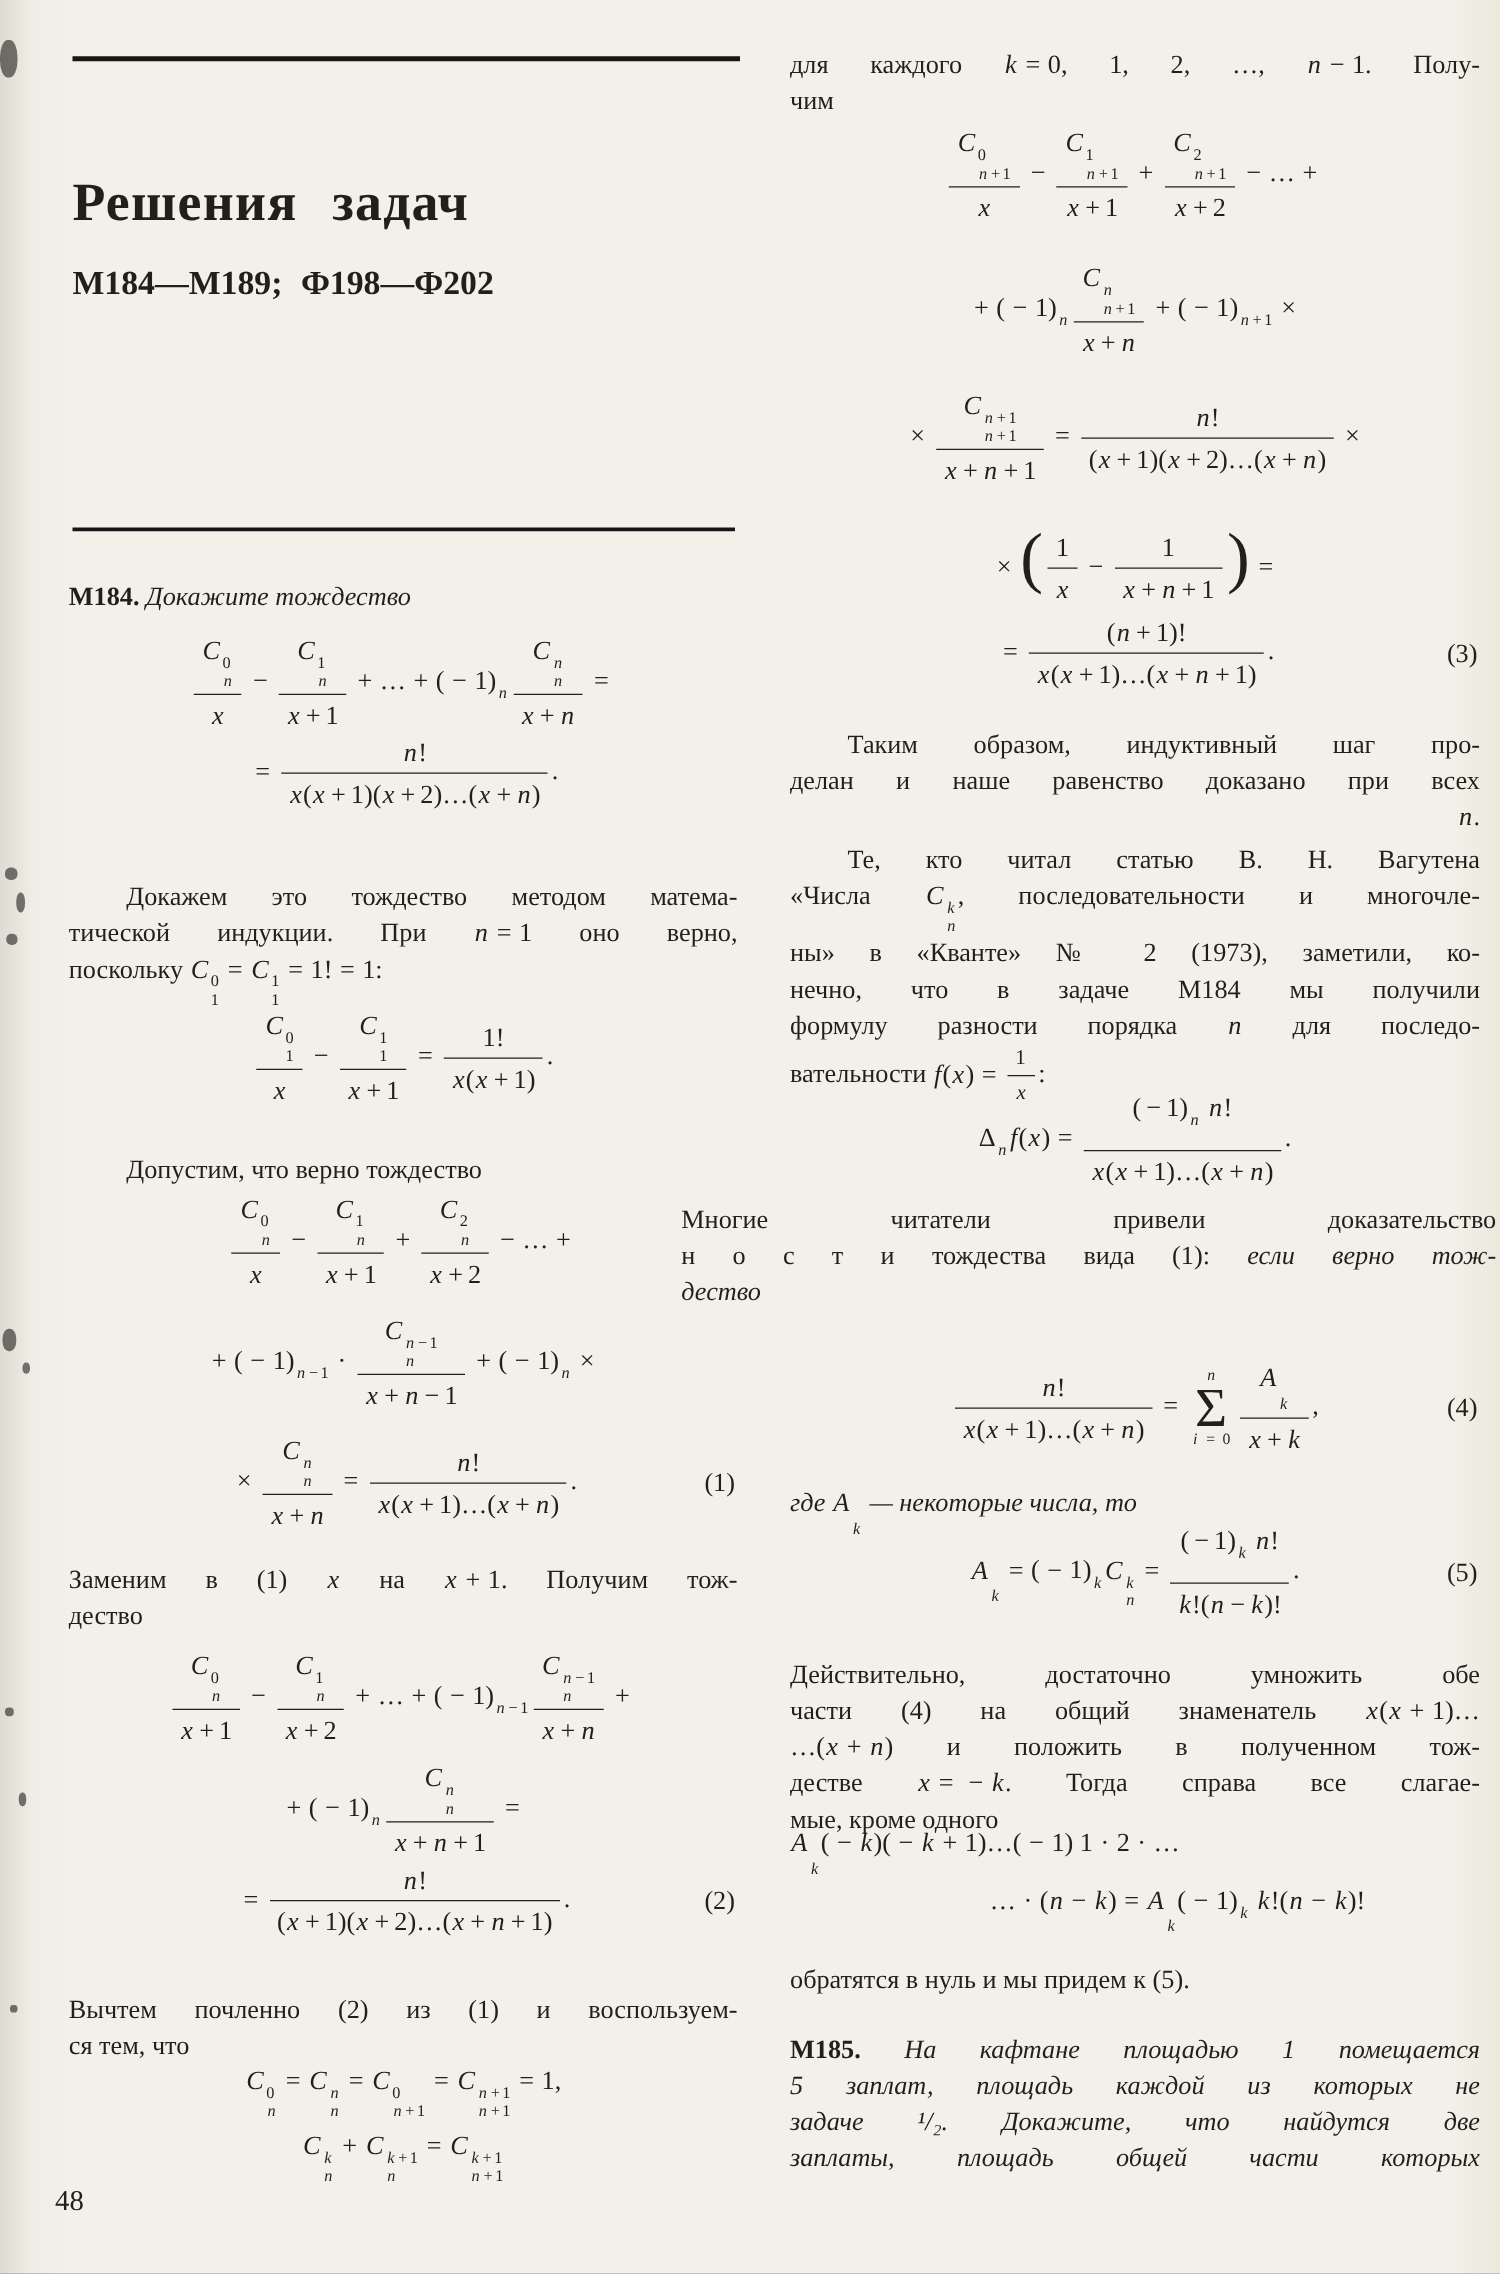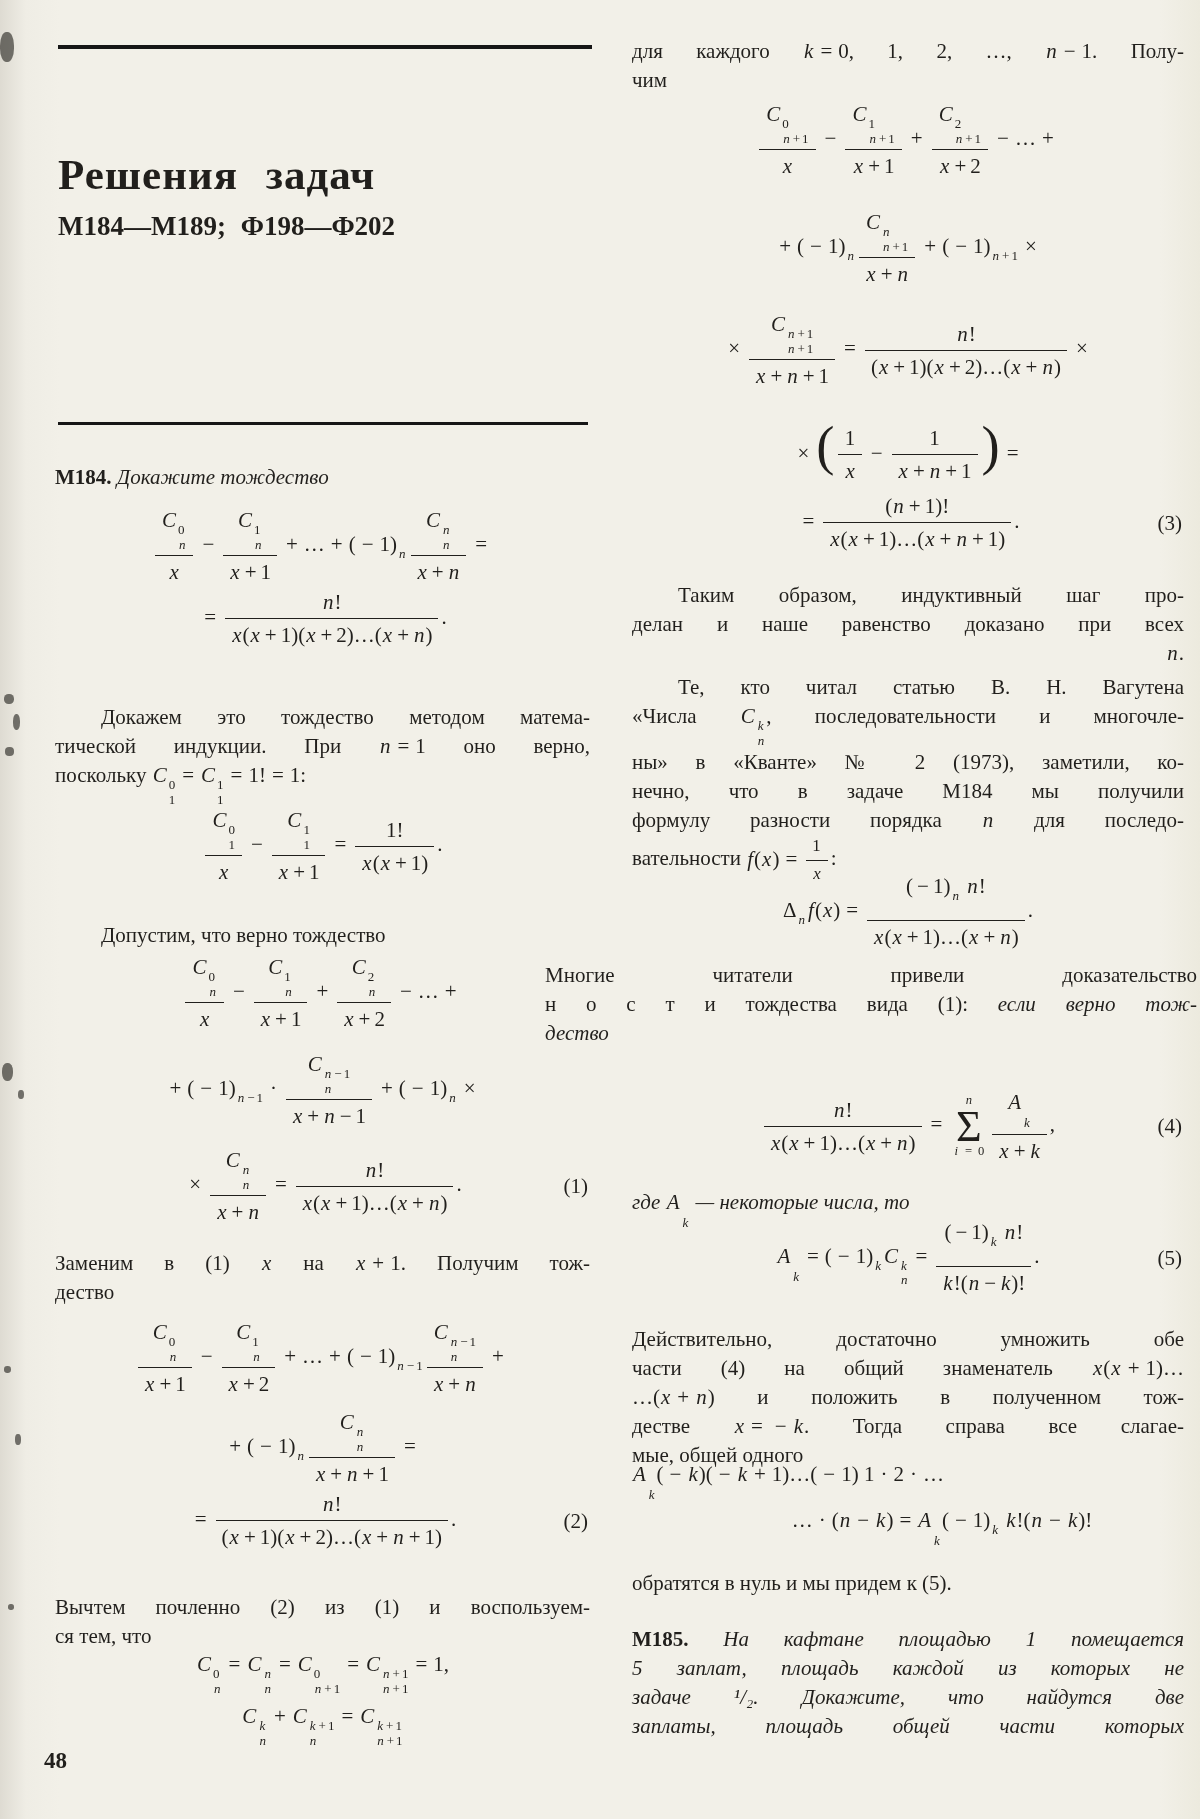--- a/index.html
+++ b/index.html
@@ -12,21 +12,21 @@
   .rule{position:absolute;background:#161616;}
   .blk{position:absolute;}
   .title{font-size:43px;font-weight:bold;word-spacing:16px;letter-spacing:1px;}
   .subtitle{font-size:27px;font-weight:bold;word-spacing:8px;}
   .para{font-size:21px;margin-top:13px;}
   .tl{line-height:29px;}
   .tl.j{text-align:justify;text-align-last:justify;}
   .tl.l{text-align:left;text-align-last:left;}
   .tl.r{text-align:right;text-align-last:right;}
   .tl.ind{text-indent:46px;}
-  .pageno{font-size:23px;font-weight:bold;}
+  .pageno{font-size:23px;font-weight:normal;}
   
   .eq{position:absolute;text-align:center;font-size:21px;}
   .eq.aleft{text-align:left;}
   .eq .math{white-space:nowrap;display:inline-block;}
   .eqlabel{position:absolute;right:2px;top:50%;transform:translateY(-50%);font-size:21px;}
   .mi{font-style:italic;padding:0 1px;}
   .mop{padding:0 6px;}
   .mfrac{display:inline-block;text-align:center;vertical-align:middle;margin:0 3px;line-height:1.25;}
   .mnum{display:block;padding:1px 6px 3px;border-bottom:1.6px solid #211f1c;}
   .mden{display:block;padding:3px 6px 1px;}
@@ -51,21 +51,21 @@
   <div class="speck" style="left:4px;top:694px;width:10px;height:10px"></div>
   <div class="speck" style="left:13px;top:714px;width:7px;height:16px"></div>
   <div class="speck" style="left:5px;top:747px;width:9px;height:9px"></div>
   <div class="speck" style="left:2px;top:1063px;width:11px;height:18px"></div>
   <div class="speck" style="left:18px;top:1090px;width:6px;height:9px"></div>
   <div class="speck" style="left:4px;top:1366px;width:7px;height:7px"></div>
   <div class="speck" style="left:15px;top:1434px;width:6px;height:11px"></div>
   <div class="speck" style="left:8px;top:1604px;width:6px;height:6px"></div>
 
   <div class="rule" style="top:45px;left:58px;width:534px;height:4px"></div>
-  <div class="blk title" style="top:150px;left:58px;width:534px">Решения задач</div>
+  <div class="blk title" style="top:138px;left:58px;width:534px">Решения задач</div>
   <div class="blk subtitle" style="top:211px;left:58px;width:534px">М184—М189; Ф198—Ф202</div>
   <div class="rule" style="top:422px;left:58px;width:530px;height:3px"></div>
 
   <div class="blk para" style="top:450px;left:55px;width:535px">
       <div class="tl l"><b>М184.</b> <i>Докажите тождество</i></div>
     </div>
 
   <div class="eq" style="top:506px;left:55px;width:535px"><span class="math"><span class="mfrac"><span class="mnum"><span class="mi">C</span><span class="mss">
               <span class="msup"><span>0</span></span>
               <span class="msub"><span class="mi">n</span></span>
@@ -280,21 +280,21 @@
         </span><span class="mop">=</span><span class="mfrac"><span class="mnum"><span>(</span><span class="mop">−</span><span>1</span><span>)</span><span class="mss">
               <span class="msup"><span class="mi">k</span></span>
               <span class="msub"></span>
             </span><span> </span><span class="mi">n</span><span>!</span></span><span class="mden"><span class="mi">k</span><span>!</span><span>(</span><span class="mi">n</span><span class="mop">−</span><span class="mi">k</span><span>)</span><span>!</span></span></span><span>.</span></span><span class="eqlabel">(5)</span></div>
 
   <div class="blk para" style="top:1312px;left:632px;width:552px">
       <div class="tl j">Действительно, достаточно умножить обе</div>
       <div class="tl j">части (4) на общий знаменатель <span class="imath math"><span class="mi">x</span><span>(</span><span class="mi">x</span><span class="mop">+</span><span>1</span><span>)</span></span>…</div>
       <div class="tl j">…<span class="imath math"><span>(</span><span class="mi">x</span><span class="mop">+</span><span class="mi">n</span><span>)</span></span> и положить в полученном тож-</div>
       <div class="tl j">дестве <span class="imath math"><span class="mi">x</span><span class="mop">=</span><span class="mop">−</span><span class="mi">k</span></span>. Тогда справа все слагае-</div>
-      <div class="tl l">мые, общей одного</div>
+      <div class="tl l">мые, кроме одного</div>
     </div>
 
   <div class="eq aleft" style="top:1462px;left:632px;width:552px"><span class="math"><span class="mi">A</span><span class="mss">
           <span class="msup"></span>
           <span class="msub"><span class="mi">k</span></span>
         </span><span>(</span><span class="mop">−</span><span class="mi">k</span><span>)</span><span>(</span><span class="mop">−</span><span class="mi">k</span><span class="mop">+</span><span>1</span><span>)</span><span>…</span><span>(</span><span class="mop">−</span><span>1</span><span>)</span><span> </span><span>1</span><span class="mop">·</span><span>2</span><span class="mop">·</span><span>…</span></span></div>
   <div class="eq" style="top:1508px;left:700px;width:484px"><span class="math"><span>…</span><span class="mop">·</span><span>(</span><span class="mi">n</span><span class="mop">−</span><span class="mi">k</span><span>)</span><span class="mop">=</span><span class="mi">A</span><span class="mss">
           <span class="msup"></span>
           <span class="msub"><span class="mi">k</span></span>
         </span><span>(</span><span class="mop">−</span><span>1</span><span>)</span><span class="mss">

